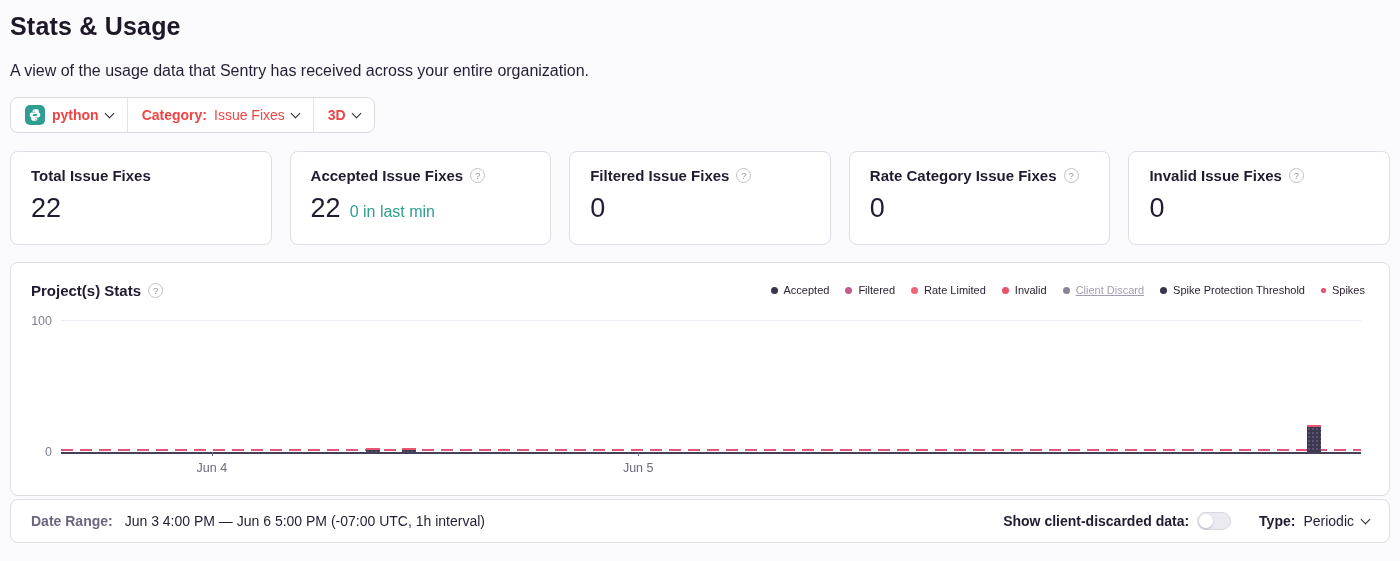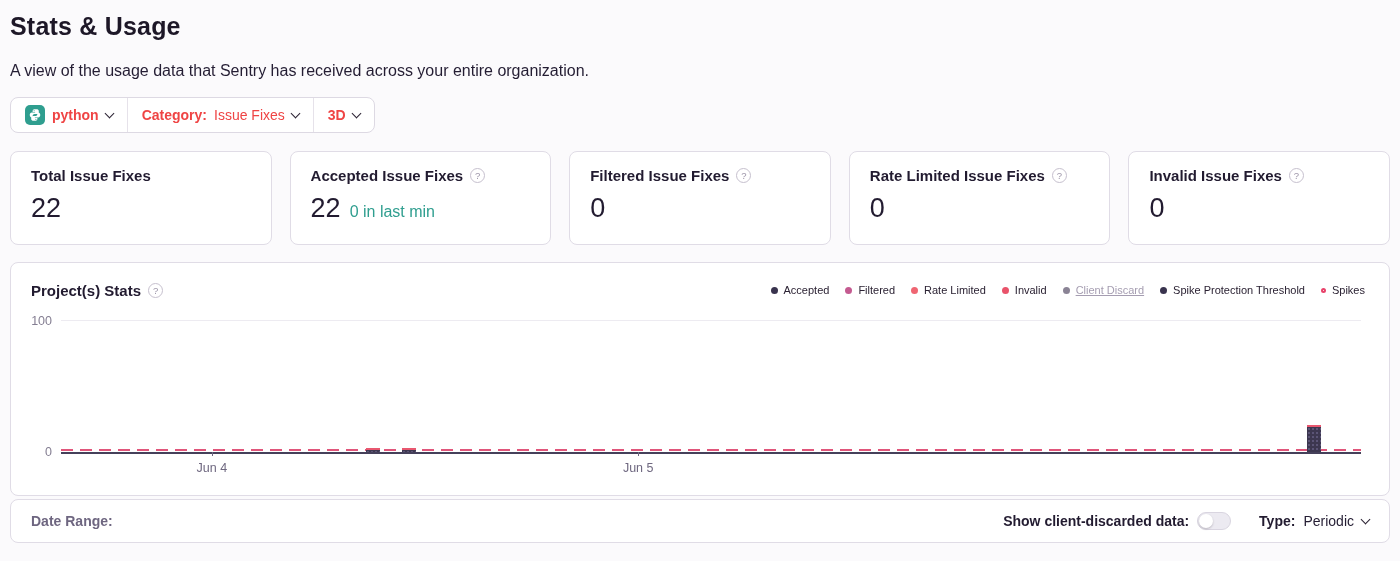--- a/index.html
+++ b/index.html
@@ -165,21 +165,21 @@
       <div class="card-title-row">
         <span>Filtered Issue Fixes</span>
         <span class="help">?</span>
       </div>
       <div class="card-value-row">
         <span class="card-value">0</span>
       </div>
     </div>
     <div class="card">
       <div class="card-title-row">
-        <span>Rate Limited Issue Fixes</span>
+        <span>Rate Category Issue Fixes</span>
         <span class="help">?</span>
       </div>
       <div class="card-value-row">
         <span class="card-value">0</span>
       </div>
     </div>
     <div class="card">
       <div class="card-title-row">
         <span>Invalid Issue Fixes</span>
         <span class="help">?</span>
@@ -237,20 +237,21 @@
         <span class="xlab" style="left: 44.4%;">Jun 5</span>
         <div class="bar" style="left: 24%; height: 4px;"></div>
         <div class="bar" style="left: 26.8%; height: 4px;"></div>
         <div class="bar" style="left: 96.4%; height: 27px;"></div>
       </div>
   </div>
 
   <div class="chart-footer">
     <div class="daterange">
       <span class="daterange-label">Date Range:</span>
+      <span class="daterange-value">Jun 3 4:00 PM — Jun 6 5:00 PM (-07:00 UTC, 1h interval)</span>
     </div>
     <div class="footer-right">
       <div class="toggle-group">
         <span class="toggle-label">Show client-discarded data:</span>
         <span class="toggle">
           <span class="toggle-knob"></span>
         </span>
       </div>
       <div class="type-group">
         <span class="type-label">Type:</span>

